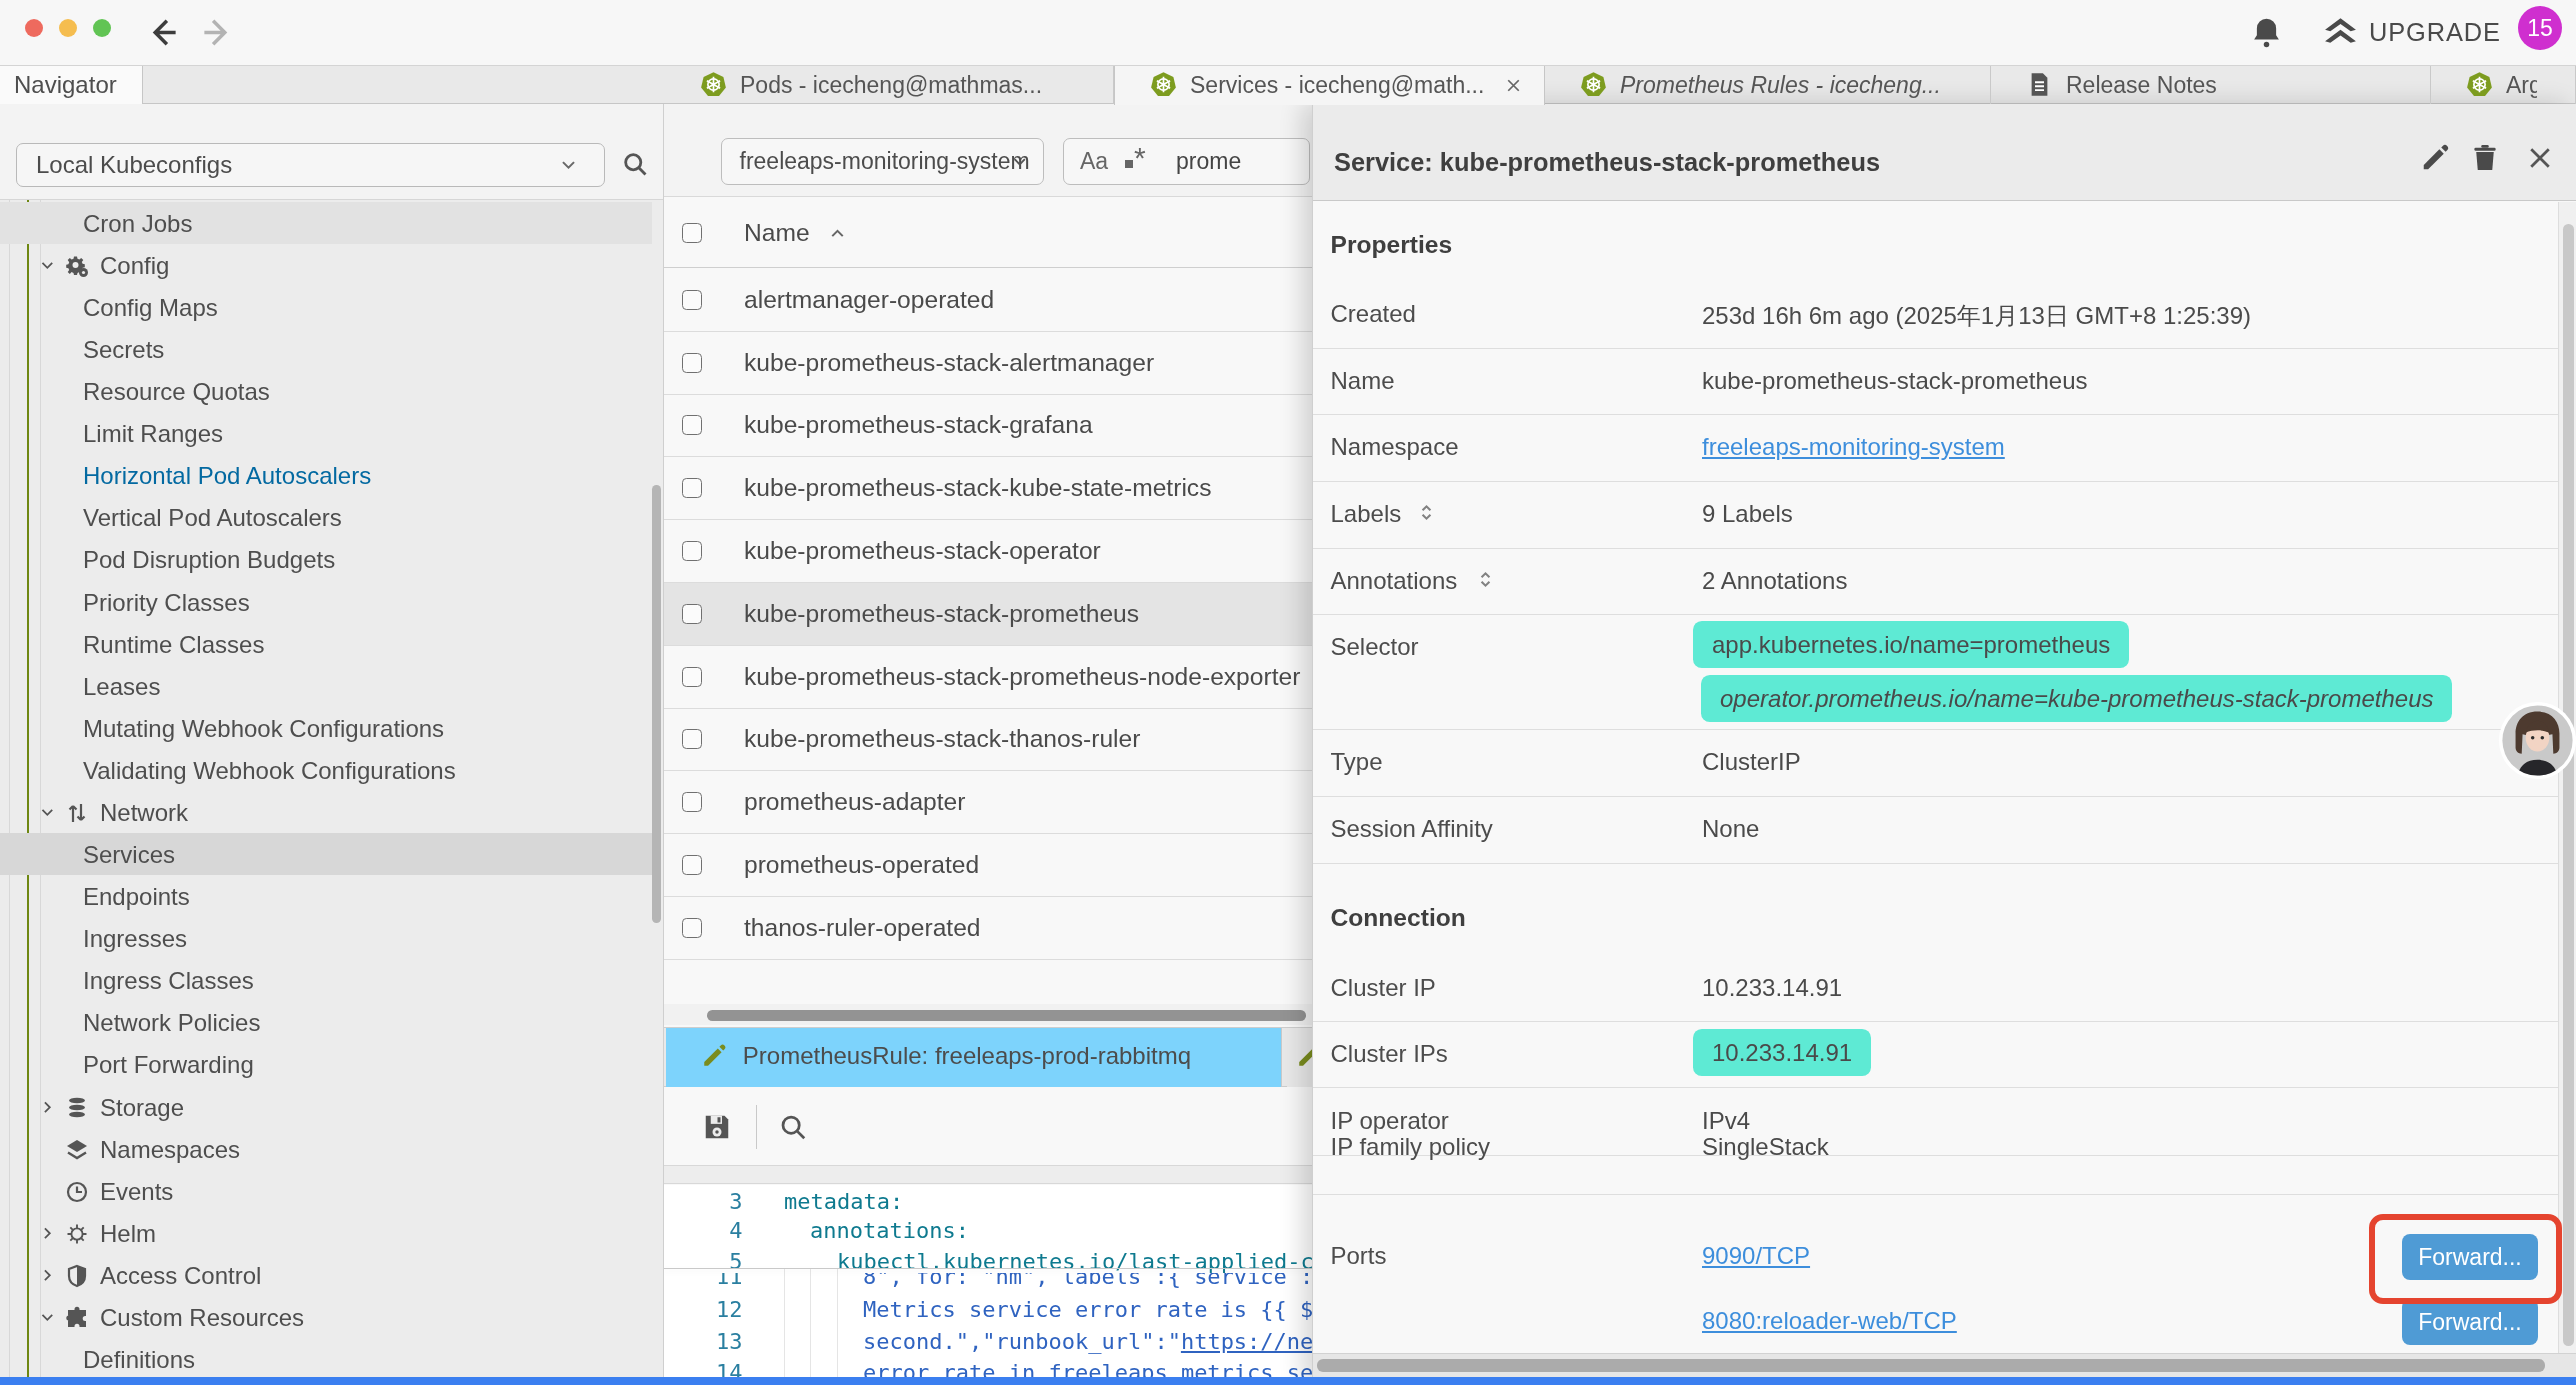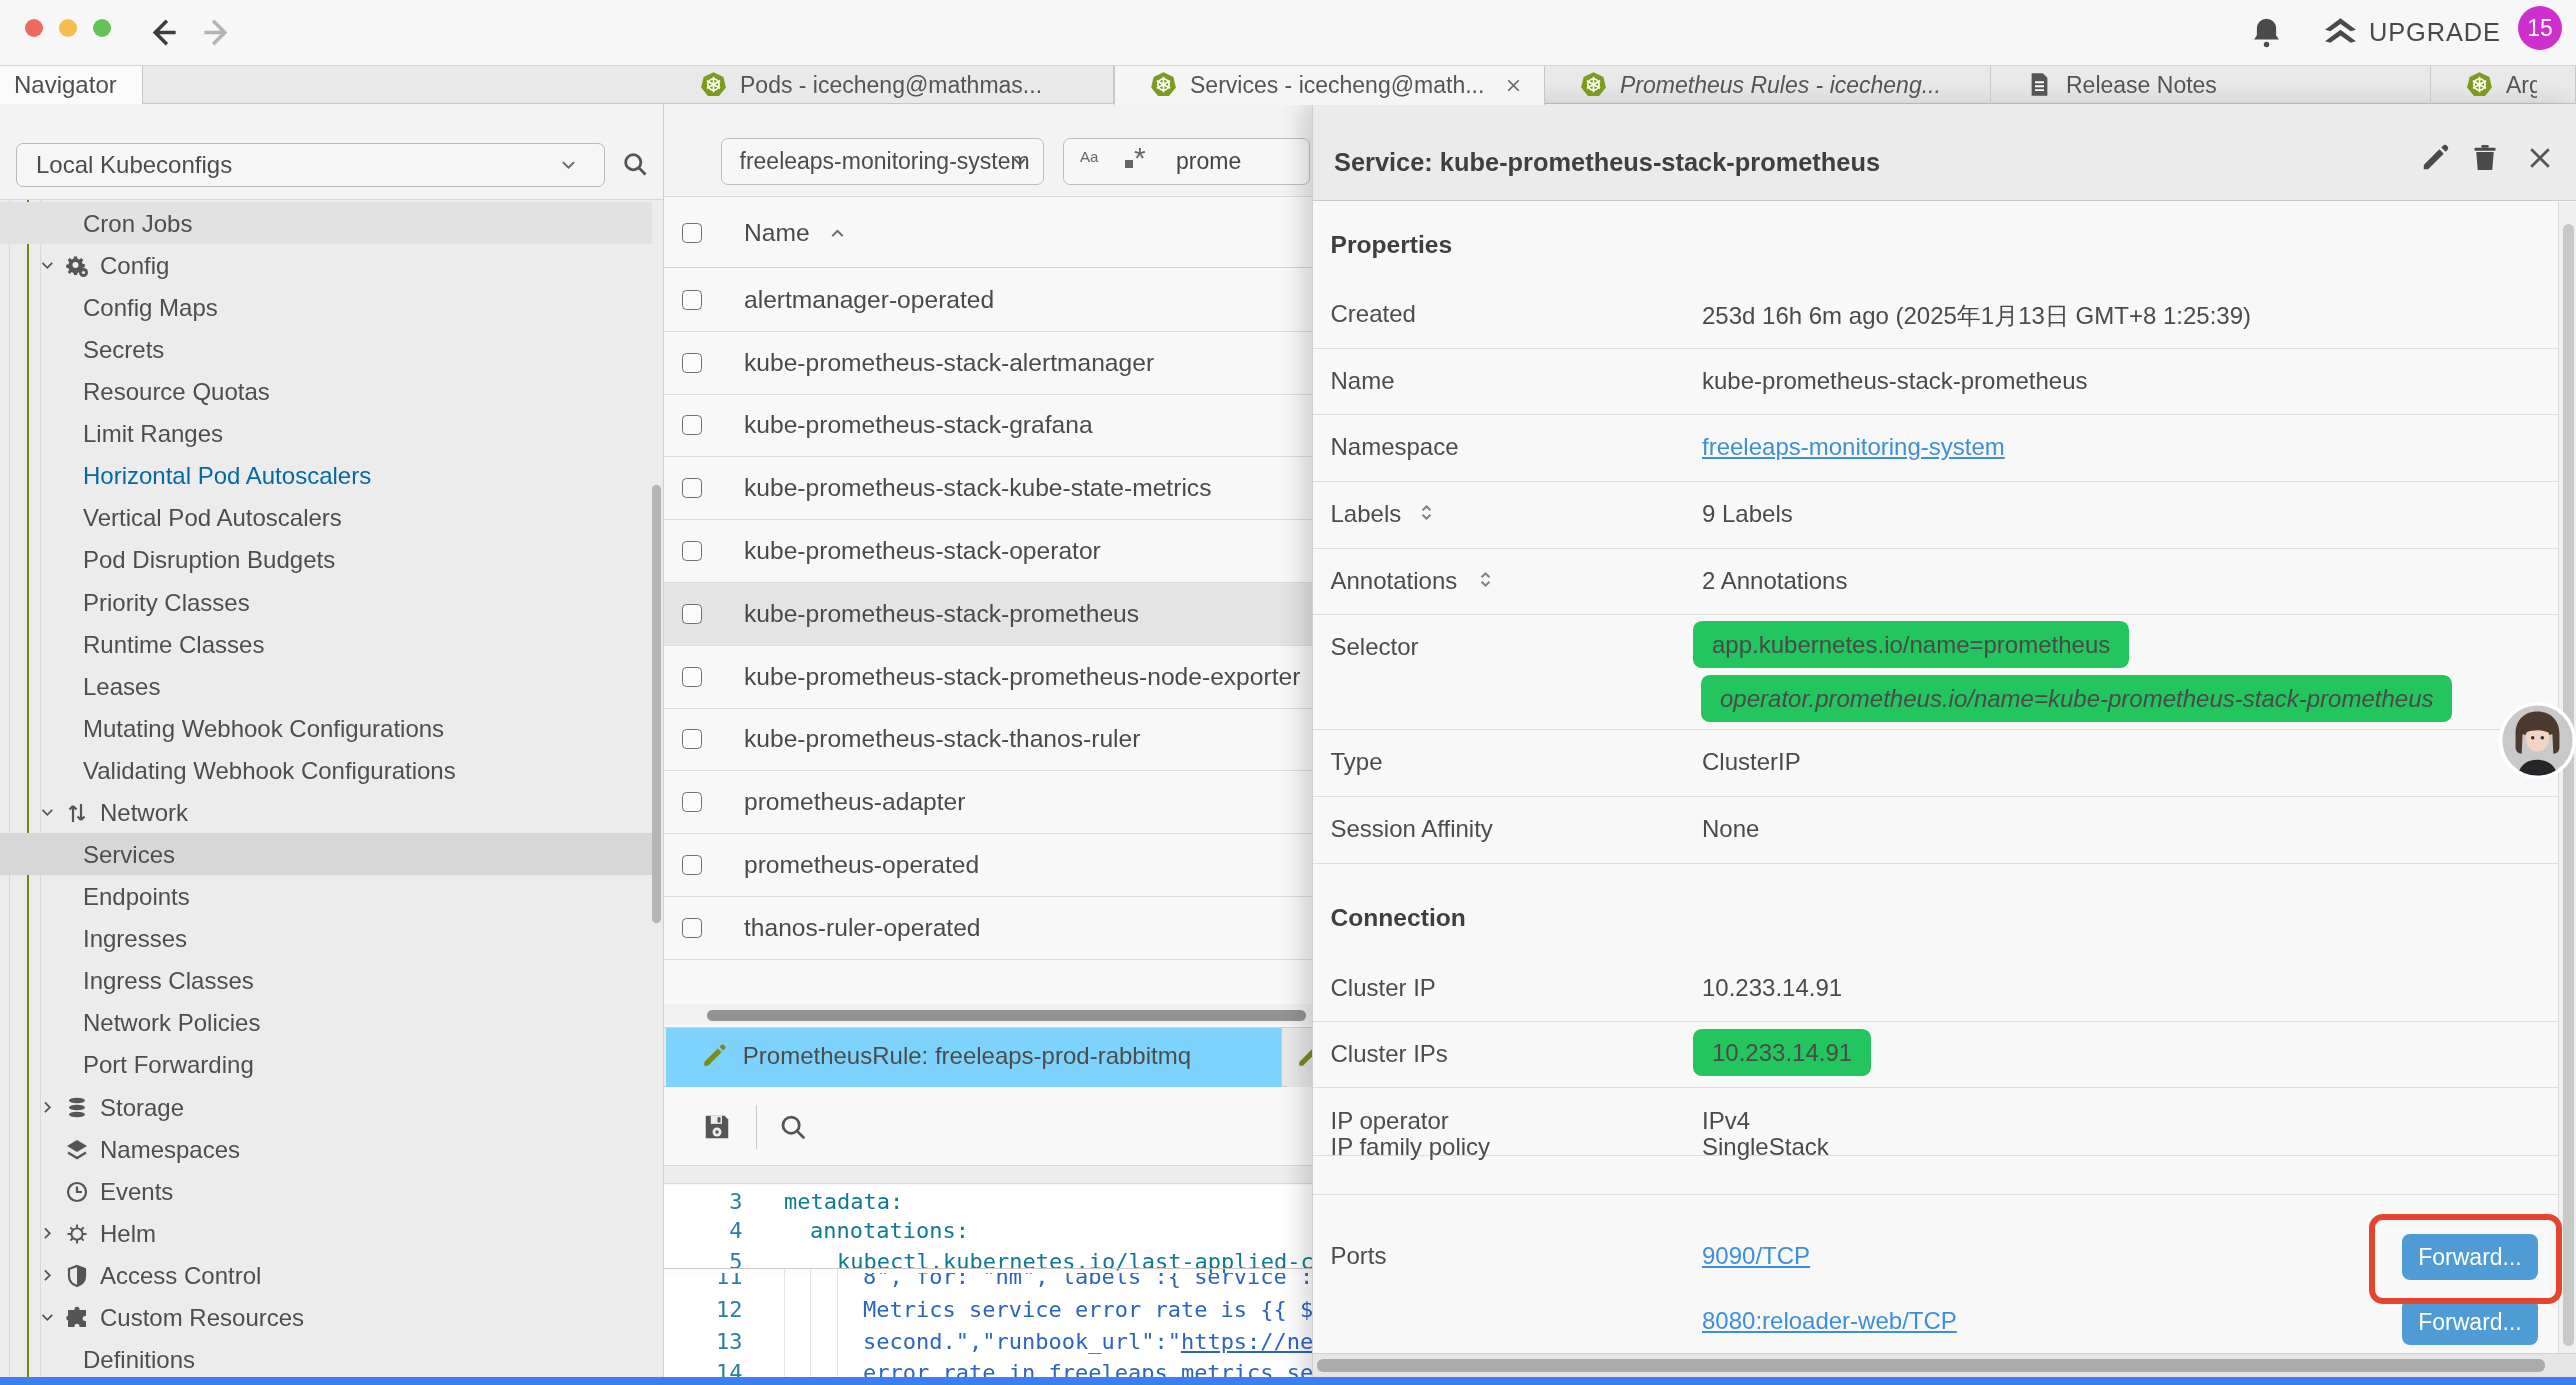--- a/index.html
+++ b/index.html
@@ -2,21 +2,21 @@
 <html style="font-size:14px"><head>
 <meta charset="utf-8">
 <style>
   html,body{margin:0;padding:0;background:#ddd;}
   #app{position:relative;width:2576px;height:1385px;overflow:hidden;background:#f8f8f8;
        font-family:"Liberation Sans",sans-serif;color:#4a4a4a;}
   #app *{box-sizing:border-box;}
   .abs{position:absolute;}
   .ic svg{display:block;width:100%;height:100%;}
   .link{color:#3d8edc;text-decoration:underline;cursor:pointer;}
-  .chip{display:inline-block;background:#22c55e;border-radius:8.8px;padding:9.6px 19px;
+  .chip{display:inline-block;background:#5eead4;border-radius:8.8px;padding:9.6px 19px;
         color:#4a4a4a;font-size:24px;white-space:nowrap;}
   .mono{font-family:"DejaVu Sans Mono","Liberation Mono",monospace;}
   .k{color:#0e7a8f;} .s{color:#2f63c0;} .lk{color:#2f63c0;text-decoration:underline;}
   .tabtxt{font-size:23px;color:#555;white-space:nowrap;overflow:hidden;}
   .fwd{position:absolute;width:136px;height:46px;background:#4f9bd5;border-radius:8px;color:#fff;
        font-size:23px;display:flex;align-items:center;justify-content:center;cursor:pointer;}
 </style>
 </head>
 <body>
 
@@ -250,21 +250,21 @@
       <div style="position: absolute; left: 0px; top: 0px; width: 648px; height: 93px; background: rgb(243, 243, 243); border-bottom: 0.9px solid rgb(217, 217, 217);"></div>
       <div style="position: absolute; left: 57px; top: 34px; width: 323px; height: 47px; background: rgb(247, 247, 247); border: 1.8px solid rgb(189, 189, 189); border-radius: 7px;">
         <span style="position: absolute; left: 17.5px; top: 8.8px; font-size: 23px; color: rgb(76, 76, 76); white-space: nowrap;">freeleaps-monitoring-system</span>
         <span class="ic" style="position: absolute; left: 289px; top: 14px; width: 17.5px; height: 17.5px;">
           <svg viewBox="0 0 24 24" fill="none" stroke="#555" stroke-width="2.6">
             <path d="M5 8.5l7 7 7-7"></path>
           </svg>
         </span>
       </div>
       <div style="position: absolute; left: 399px; top: 34px; width: 247px; height: 47px; background: rgb(247, 247, 247); border: 1.8px solid rgb(189, 189, 189); border-radius: 7px; overflow: hidden;">
-        <span style="position: absolute; left: 16px; top: 8.8px; font-size: 15px; color: rgb(102, 102, 102);">Aa</span>
+        <span style="position: absolute; left: 16px; top: 8.8px; font-size: 23px; color: rgb(102, 102, 102);">Aa</span>
         <span style="position: absolute; left: 61px; top: 1.8px; font-size: 30px; color: rgb(102, 102, 102);"><span style="display:inline-block;width:8px;height:8px;background:#666;margin-right:0.9px;"></span>*</span>
         <span style="position: absolute; left: 112px; top: 8.8px; font-size: 23px; color: rgb(68, 68, 68);">prome</span>
       </div>
       <div style="position: absolute; left: 0px; top: 94px; width: 648px; height: 70px; background: rgb(248, 248, 248); border-bottom: 0.9px solid rgb(207, 207, 207);">
         <div style="position: absolute; left: 17.5px; top: 24.6px; width: 20px; height: 20px; border: 1.8px solid rgb(112, 112, 112); border-radius: 4.4px; background: rgb(251, 251, 251);"></div>
         <span style="position: absolute; left: 80px; top: 21px; font-size: 24.6px; color: rgb(74, 74, 74);">Name</span>
         <span class="ic" style="position: absolute; left: 163px; top: 24.6px; width: 21px; height: 21px;">
           <svg viewBox="0 0 24 24" fill="none" stroke="#666" stroke-width="2.4">
             <path d="M6 15l6-6 6 6"></path>
           </svg>

